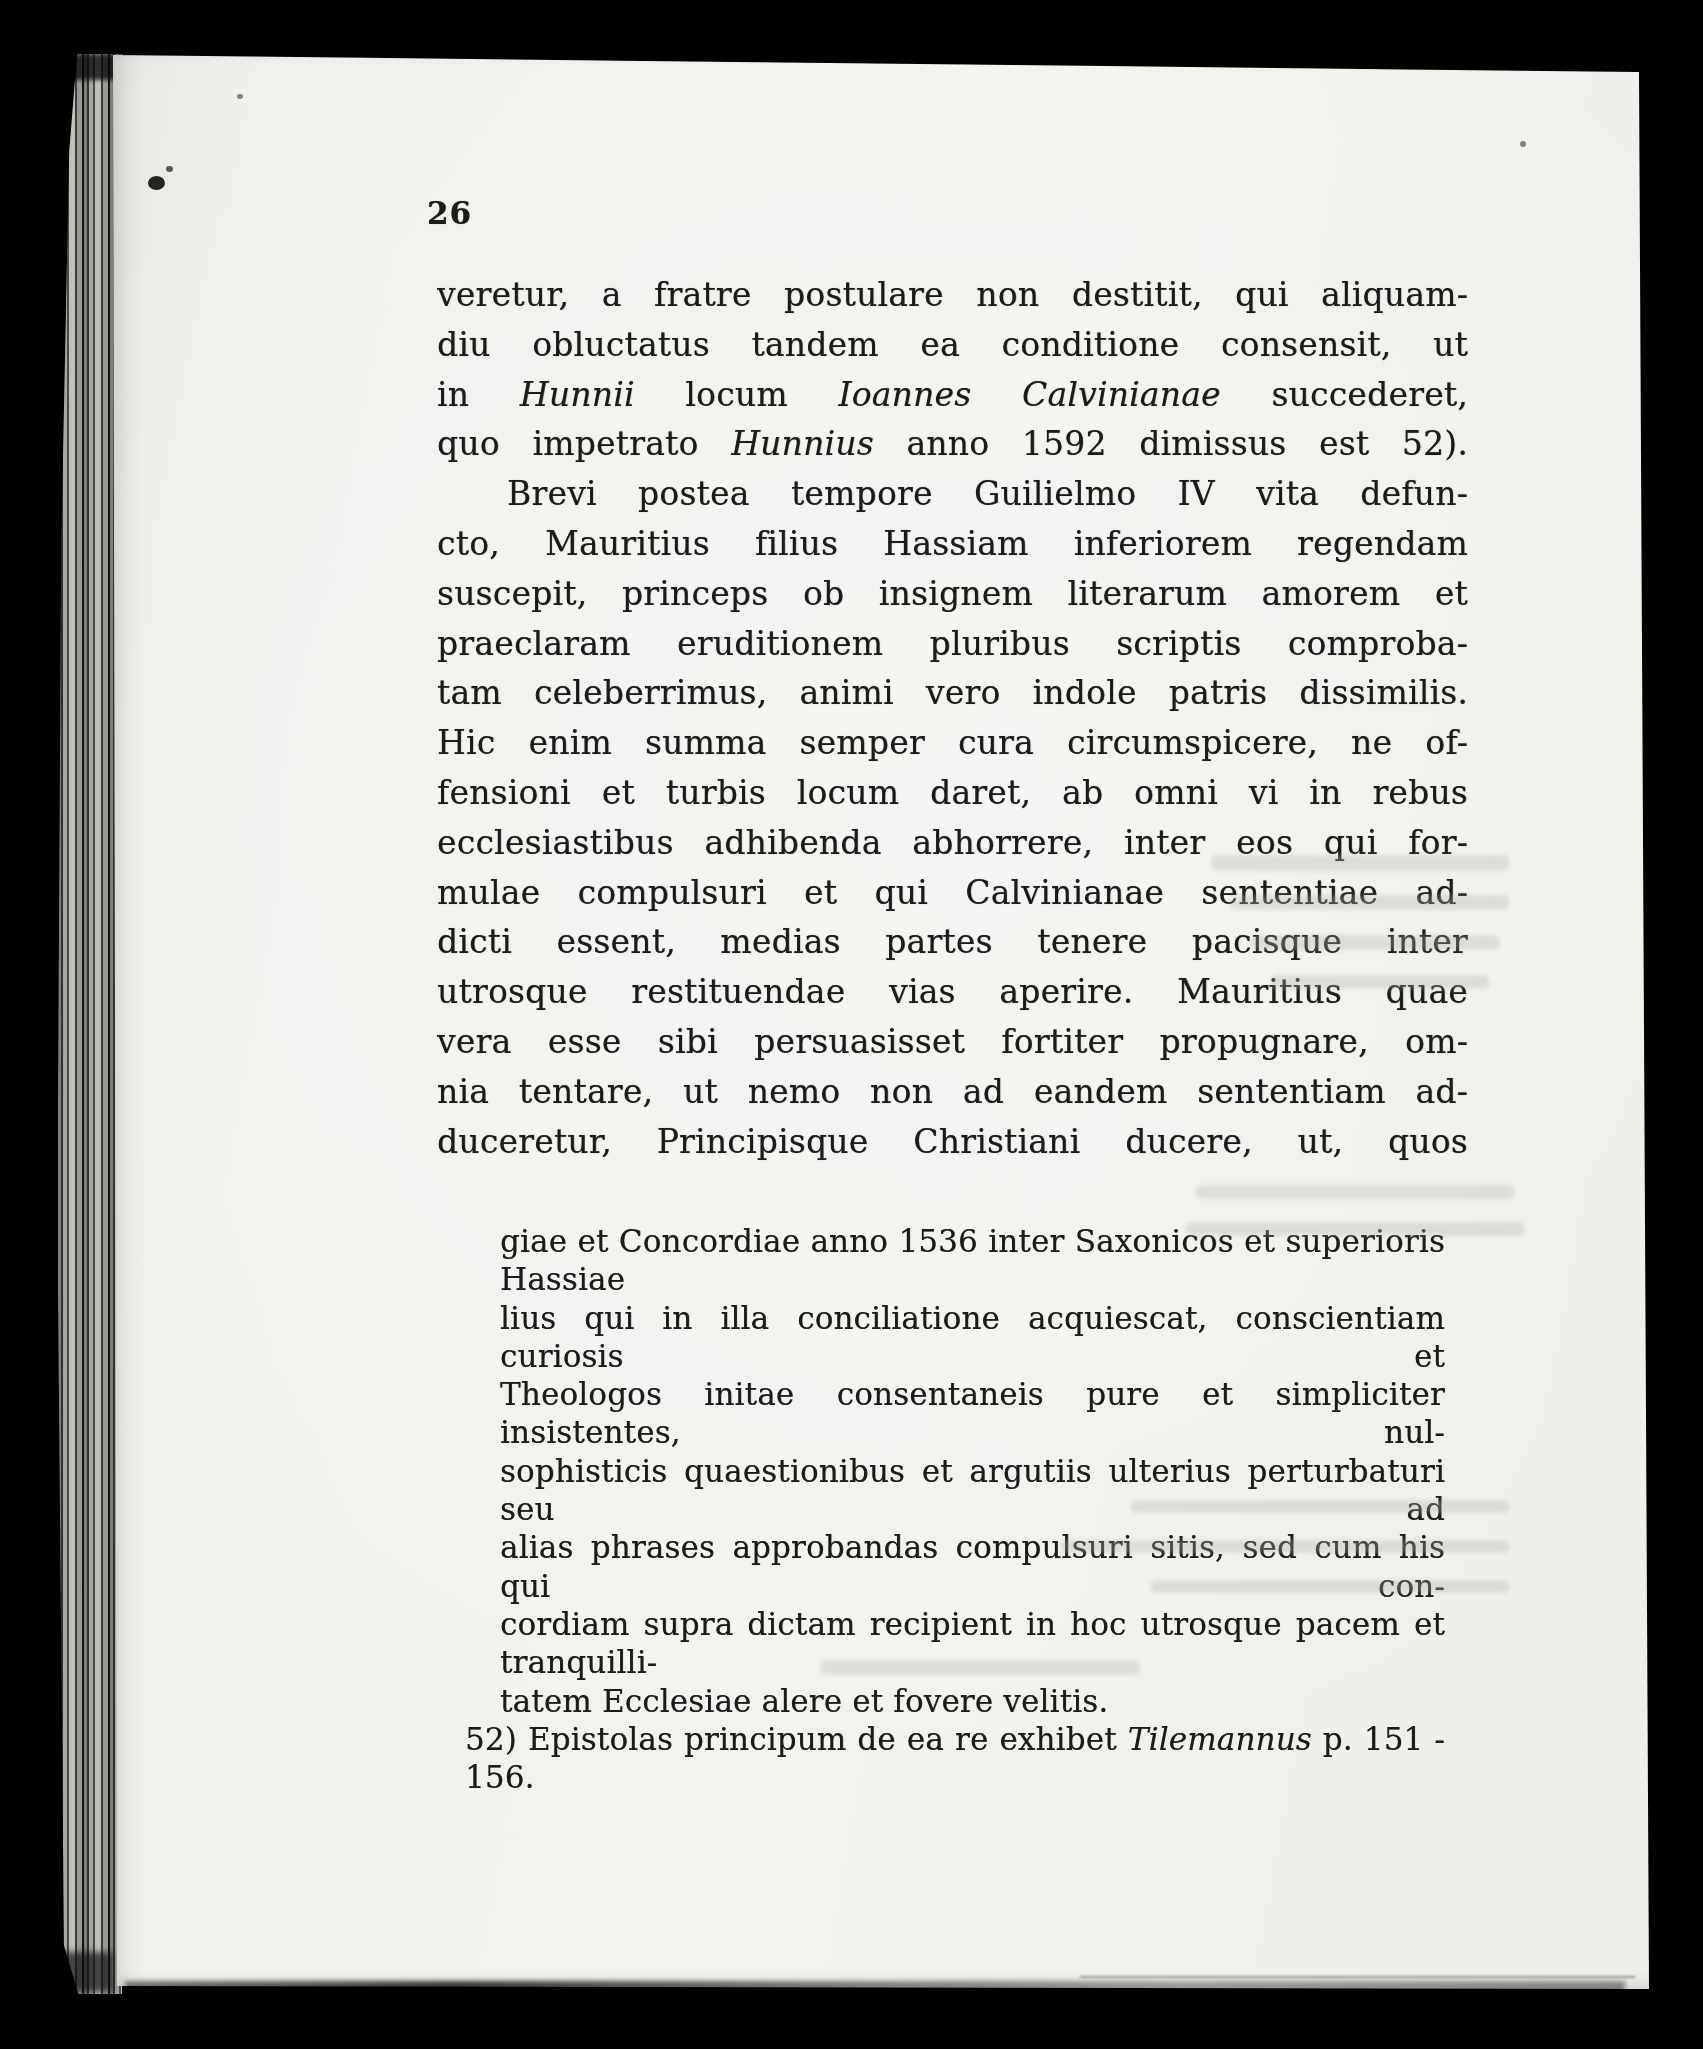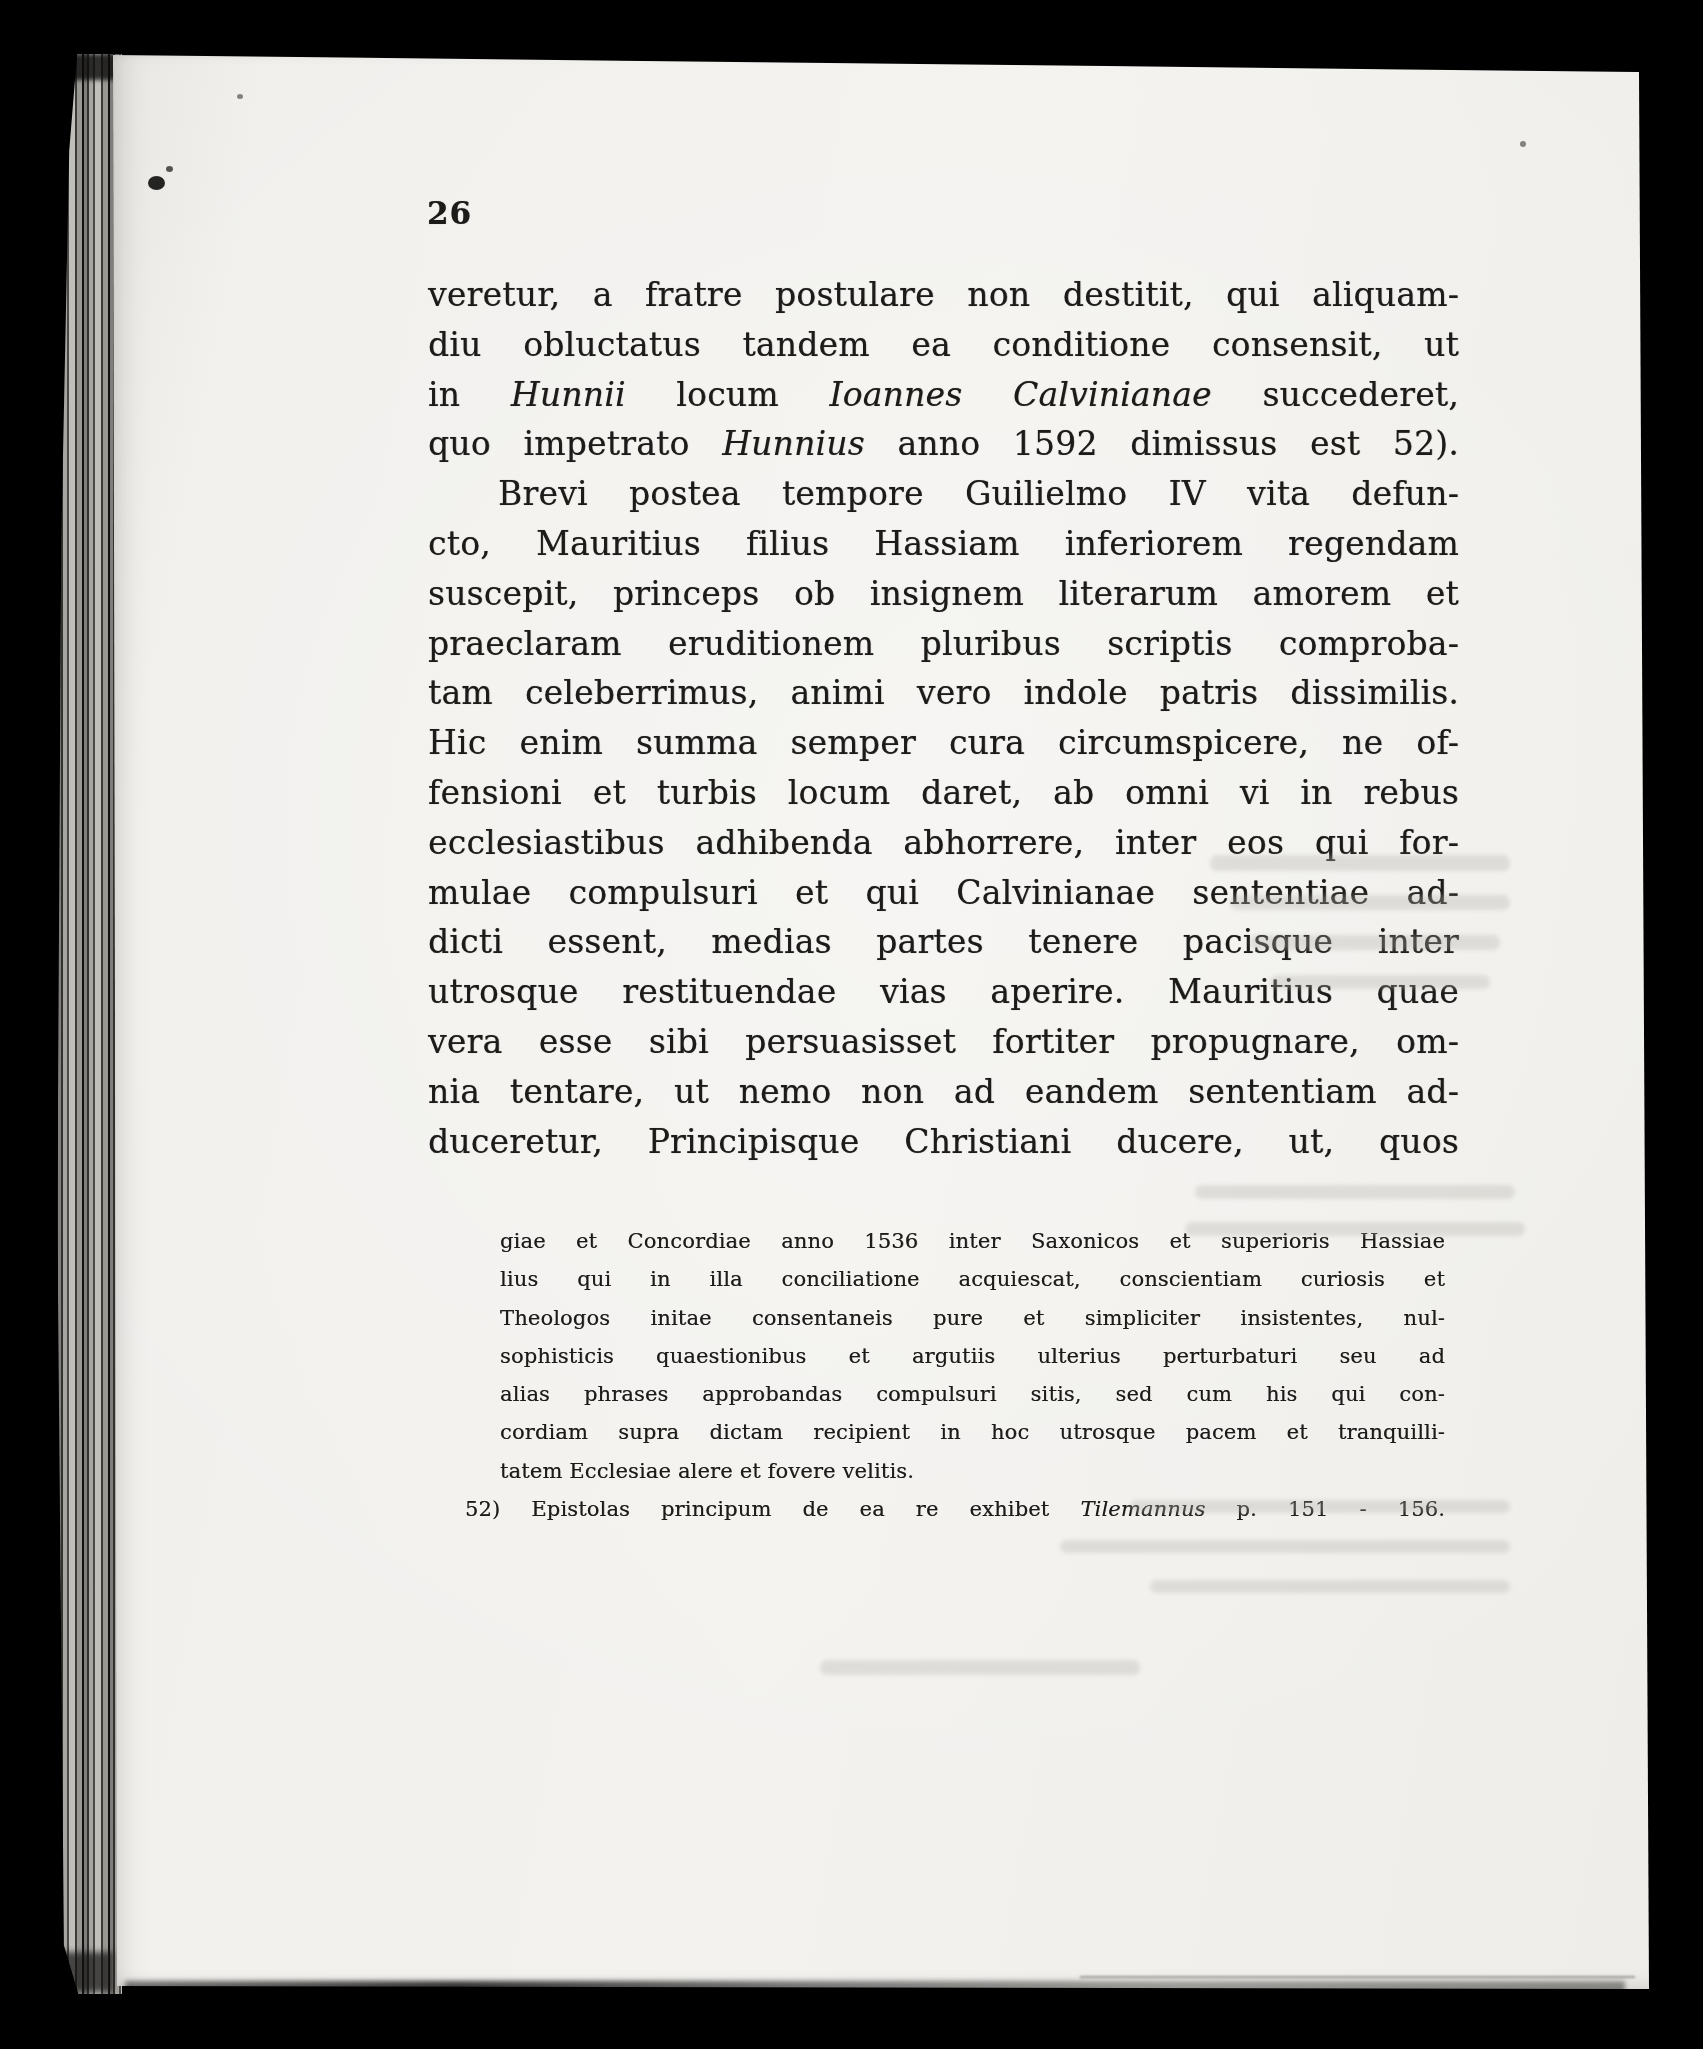--- a/index.html
+++ b/index.html
@@ -63,32 +63,32 @@
     position: absolute;
     left: 327px; top: 150px; 
     font-size: 31px;
     font-weight: bold;
     letter-spacing: 1px;
     text-shadow: 0.3px 0.3px 0.7px rgba(15,15,15,0.6);
   }
 
   .main-text {
     position: absolute;
-    left: 328px; top: 225px;   
+    left: 337px; top: 225px;   
     width: 1031px;
     font-size: 33px;
     line-height: 49.8px;
     letter-spacing: 0.2px;
     text-shadow: 0.35px 0.35px 0.7px rgba(15,15,15,0.55);
   }
   .footnotes {
     position: absolute;
     left: 365px; top: 1177px;  
     width: 980px;
-    font-size: 21px;
+    font-size: 31px;
     line-height: 38.3px;
     letter-spacing: 0.15px;
     text-shadow: 0.3px 0.3px 0.6px rgba(15,15,15,0.55);
   }
 
   .tline { white-space: normal; }
   .tline.just { text-align: justify; text-align-last: justify; }
   .tline.ind  { padding-left: 70px; }
   .tline.cont { margin-left: 35px; }
   .tline i { font-style: italic; }

